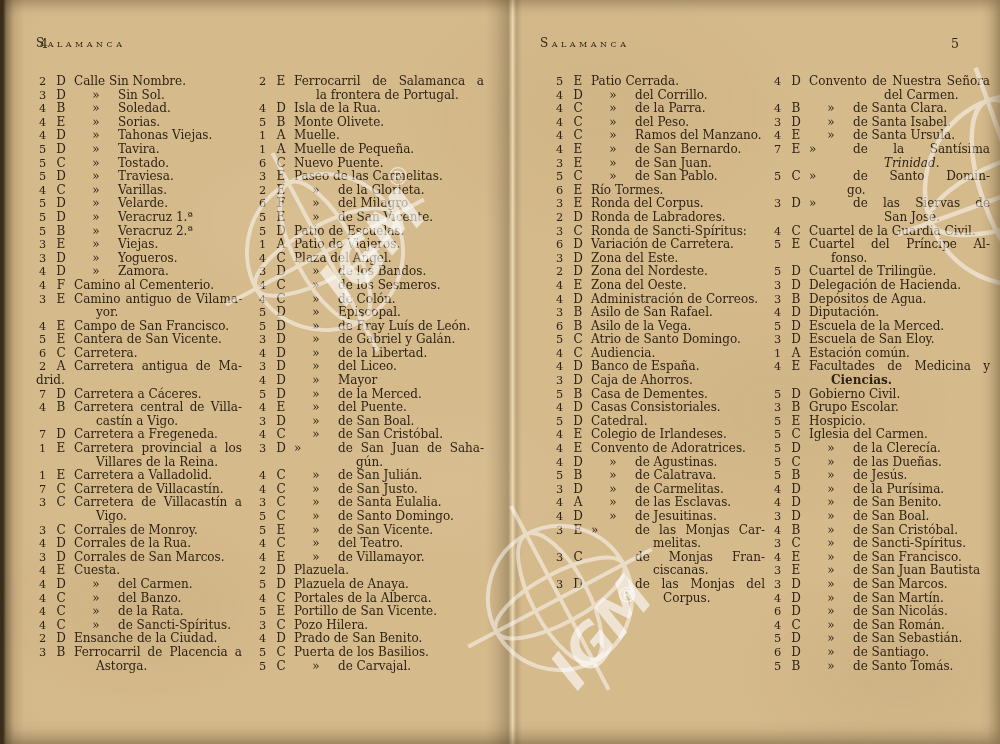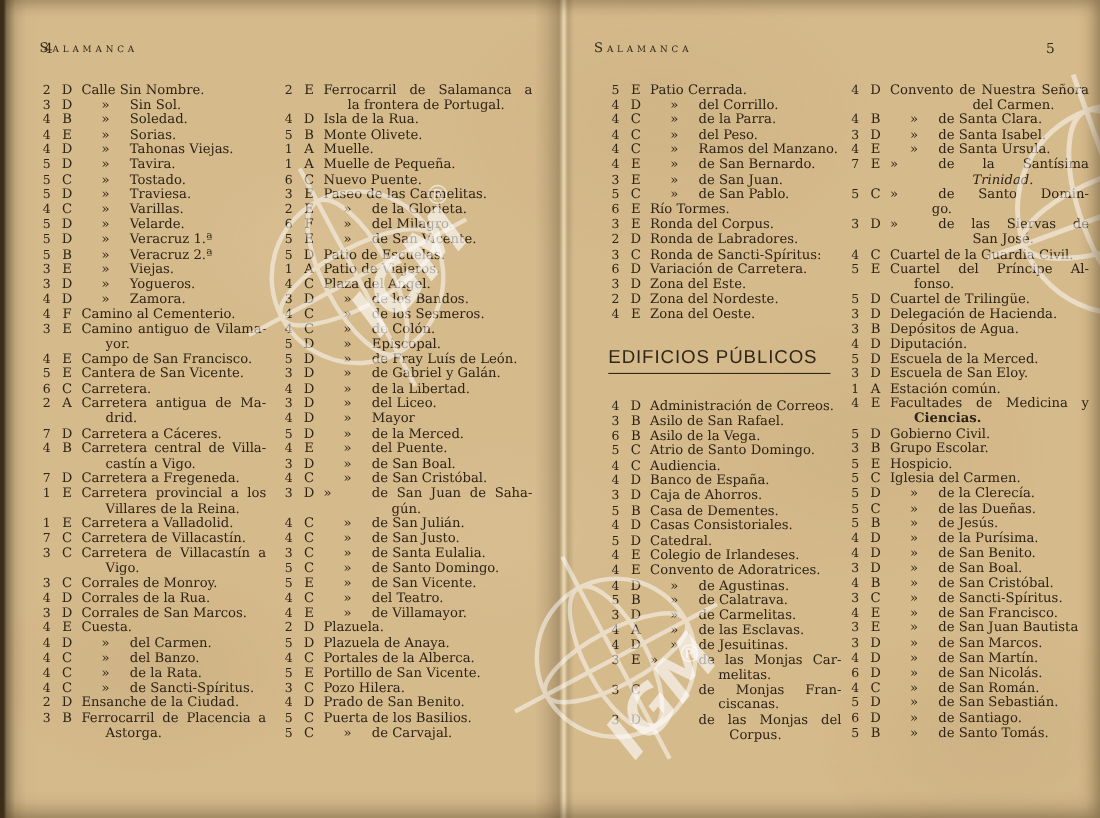--- a/index.html
+++ b/index.html
@@ -163,21 +163,21 @@
       </div>
       <div class="row">
         <span class="num">6</span>
         <span class="ltr">C</span>
         <div class="txt">Carretera.</div>
       </div>
       <div class="row">
         <span class="num">2</span>
         <span class="ltr">A</span>
         <div class="txt just">Carretera antigua de Ma-</div>
-        <div class="cont" style="margin-left: 60px;">drid.</div>
+        <div class="cont" style="">drid.</div>
       </div>
       <div class="row">
         <span class="num">7</span>
         <span class="ltr">D</span>
         <div class="txt">Carretera a Cáceres.</div>
       </div>
       <div class="row">
         <span class="num">4</span>
         <span class="ltr">B</span>
         <div class="txt just">Carretera central de Villa-</div>
@@ -553,23 +553,20 @@
           <span class="num">2</span>
           <span class="ltr">D</span>
           <div class="txt">Zona del Nordeste.</div>
         </div>
         <div class="row">
           <span class="num">4</span>
           <span class="ltr">E</span>
           <div class="txt">Zona del Oeste.</div>
         </div>
       </div>
-    <div class="heading-wrap">
-      <span class="sec-heading">EDIFICIOS PÚBLICOS</span>
-    </div>
     <div id="r-col1b">
         <div class="row">
           <span class="num">4</span>
           <span class="ltr">D</span>
           <div class="txt">Administración de Correos.</div>
         </div>
         <div class="row">
           <span class="num">3</span>
           <span class="ltr">B</span>
           <div class="txt">Asilo de San Rafael.</div>

